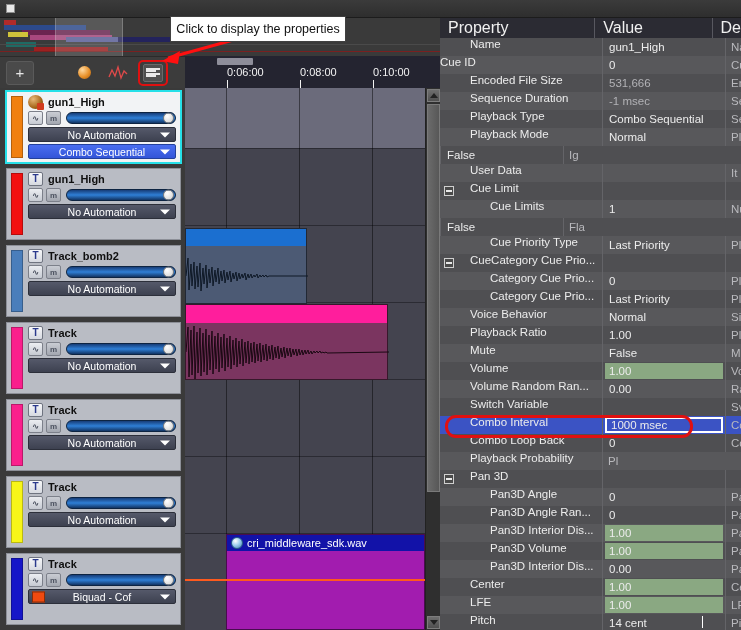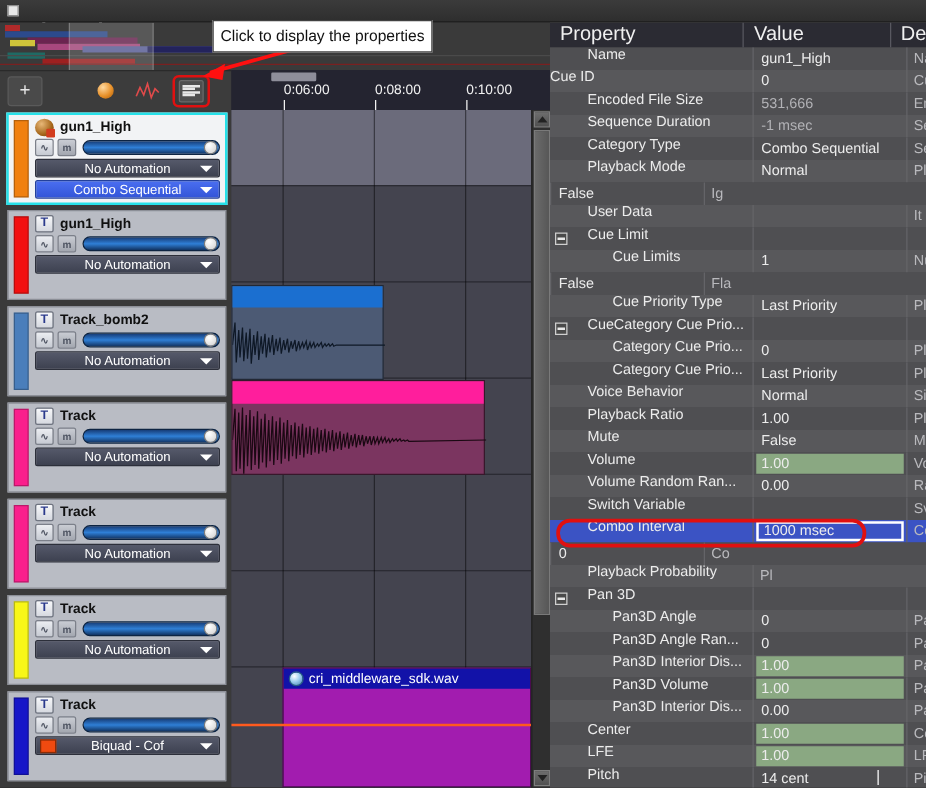--- a/index.html
+++ b/index.html
@@ -613,21 +613,21 @@
           <div class="pg-name">
             <span class="nm" style="padding-left: 30px;">Sequence Duration</span>
           </div>
           <div class="pg-val">
             <span>-1 msec</span>
           </div>
           <div class="pg-desc">Se</div>
         </div>
         <div class="pg-row odd" style="top: 92px;">
           <div class="pg-name">
-            <span class="nm" style="padding-left: 30px;">Category Type</span>
+            <span class="nm" style="padding-left: 30px;">Playback Type</span>
           </div>
           <div class="pg-val">
             <span>Combo Sequential</span>
           </div>
           <div class="pg-desc">Se</div>
         </div>
         <div class="pg-row even" style="top: 110px;">
           <div class="pg-name">
             <span class="nm" style="padding-left: 30px;">Playback Mode</span>
           </div>
@@ -778,20 +778,23 @@
             <span class="nm" style="padding-left: 30px;">Combo Interval</span>
           </div>
           <div class="pg-val">
             <div class="vbox editing">
               <span>1000 msec</span>
             </div>
           </div>
           <div class="pg-desc">Co</div>
         </div>
         <div class="pg-row odd" style="top: 416px;">
+          <div class="pg-name">
+            <span class="nm" style="padding-left: 30px;">Combo Loop Back</span>
+          </div>
           <div class="pg-val">
             <span>0</span>
           </div>
           <div class="pg-desc">Co</div>
         </div>
         <div class="pg-row even" style="top: 434px;">
           <div class="pg-name">
             <span class="nm" style="padding-left: 30px;">Playback Probability</span>
           </div>
           <div class="pg-desc">Pl</div>

